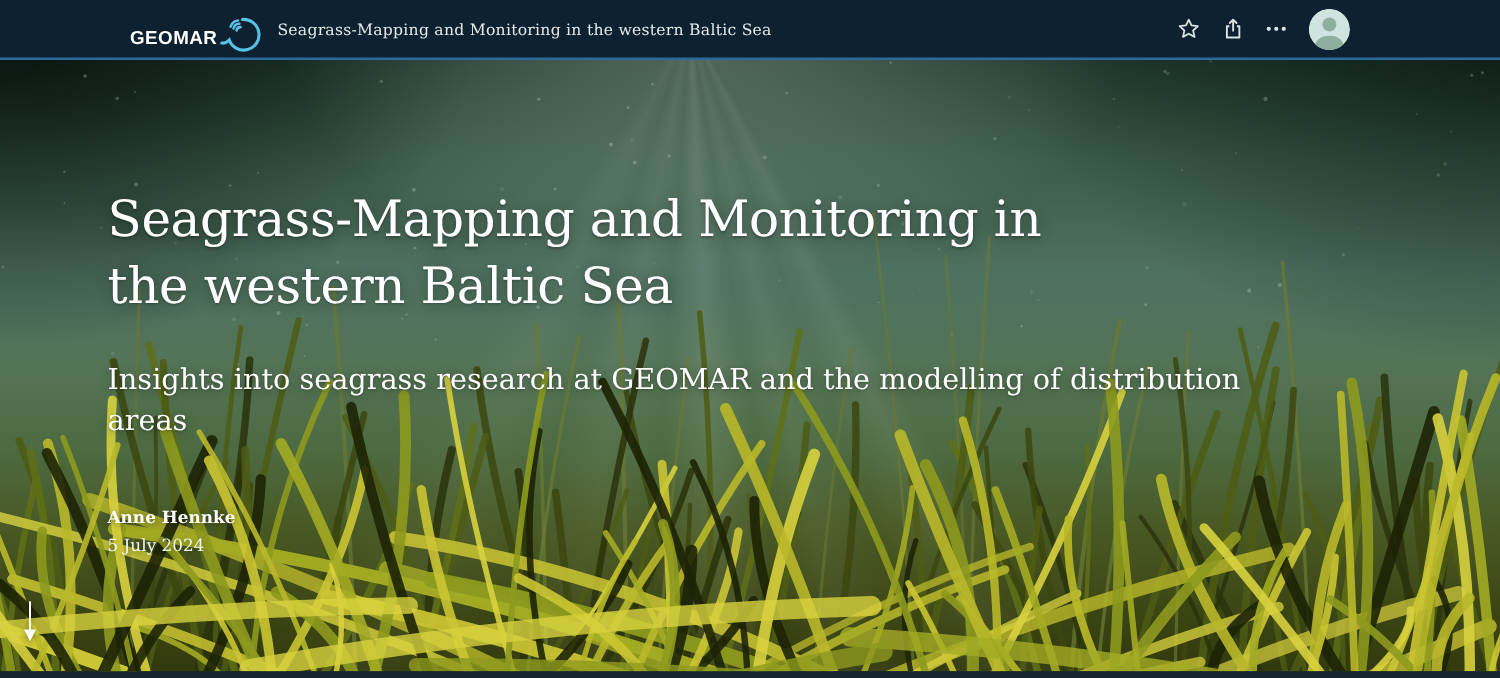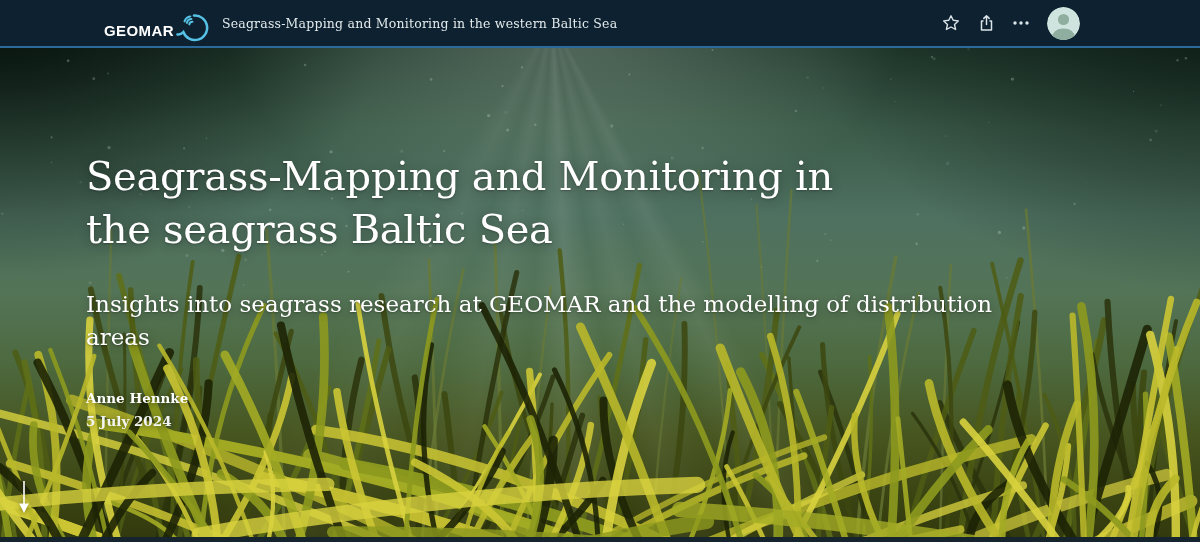--- a/index.html
+++ b/index.html
@@ -61,27 +61,27 @@
     margin:0;color:#ffffff;font-family:"DejaVu Serif",serif;font-weight:400;
     font-size:40px;line-height:1.33;letter-spacing:-.3px;white-space:pre-line;
     text-shadow:0 2px 12px rgba(0,0,0,.30),0 1px 2px rgba(0,0,0,.25);
   }
   .story-subtitle{
     margin:32px 0 0 0;color:#ffffff;font-family:"DejaVu Serif",serif;font-weight:400;
     font-size:23px;line-height:1.42;white-space:pre-line;
     text-shadow:0 2px 10px rgba(0,0,0,.30),0 1px 2px rgba(0,0,0,.25);
   }
   .story-author{
-    margin:36px 0 0 0;color:#ffffff;font-family:"DejaVu Serif",serif;
+    margin:52px 0 0 0;color:#ffffff;font-family:"DejaVu Serif",serif;
     font-size:13.5px;font-weight:bold;
     text-shadow:0 1px 6px rgba(0,0,0,.45);
   }
   .story-date{
     margin:7px 0 0 0;color:#f2f5f0;font-family:"DejaVu Serif",serif;
-    font-size:13.5px;text-shadow:0 1px 6px rgba(0,0,0,.45);font-weight:bold;
+    font-size:13.5px;text-shadow:0 1px 6px rgba(0,0,0,.45);
   }
   .scroll-down{
     position:absolute;left:15px;bottom:22px;width:18px;height:36px;
     background:none;border:none;padding:0;cursor:pointer;
     filter:drop-shadow(0 1px 2px rgba(0,0,0,.4));
   }
   .next-section-edge{height:5px;background:#15242f;}
 </style>
 </head>
 <body>
@@ -409,21 +409,21 @@
         <circle cx="702.8" cy="193.9" r="0.78" fill="#d5e4da" opacity="0.22"></circle>
         <circle cx="243.6" cy="236.8" r="0.74" fill="#d5e4da" opacity="0.21"></circle>
         <circle cx="294.8" cy="125.0" r="1.20" fill="#d5e4da" opacity="0.21"></circle>
         <circle cx="999.4" cy="184.5" r="1.63" fill="#d5e4da" opacity="0.29"></circle>
         <circle cx="51.5" cy="89.4" r="1.05" fill="#d5e4da" opacity="0.26"></circle>
         <circle cx="1150.6" cy="92.0" r="1.42" fill="#d5e4da" opacity="0.20"></circle>
       </svg>
 
     <div class="hero-content">
       <h1 class="story-title">Seagrass-Mapping and Monitoring in
-the seagrass Baltic Sea</h1>
+the western Baltic Sea</h1>
       <h2 class="story-subtitle">Insights into seagrass research at GEOMAR and the modelling of distribution
 areas</h2>
       <p class="story-author">Anne Hennke</p>
       <p class="story-date">5 July 2024</p>
     </div>
 
     <button class="scroll-down" title="">
       <svg width="18" height="36" viewBox="0 0 18 36">
         <path d="M9 2 V26" stroke="#ffffff" stroke-width="1.6"></path>
         <path d="M4.2 24.5 L9 34 L13.8 24.5 Z" fill="#ffffff"></path>

